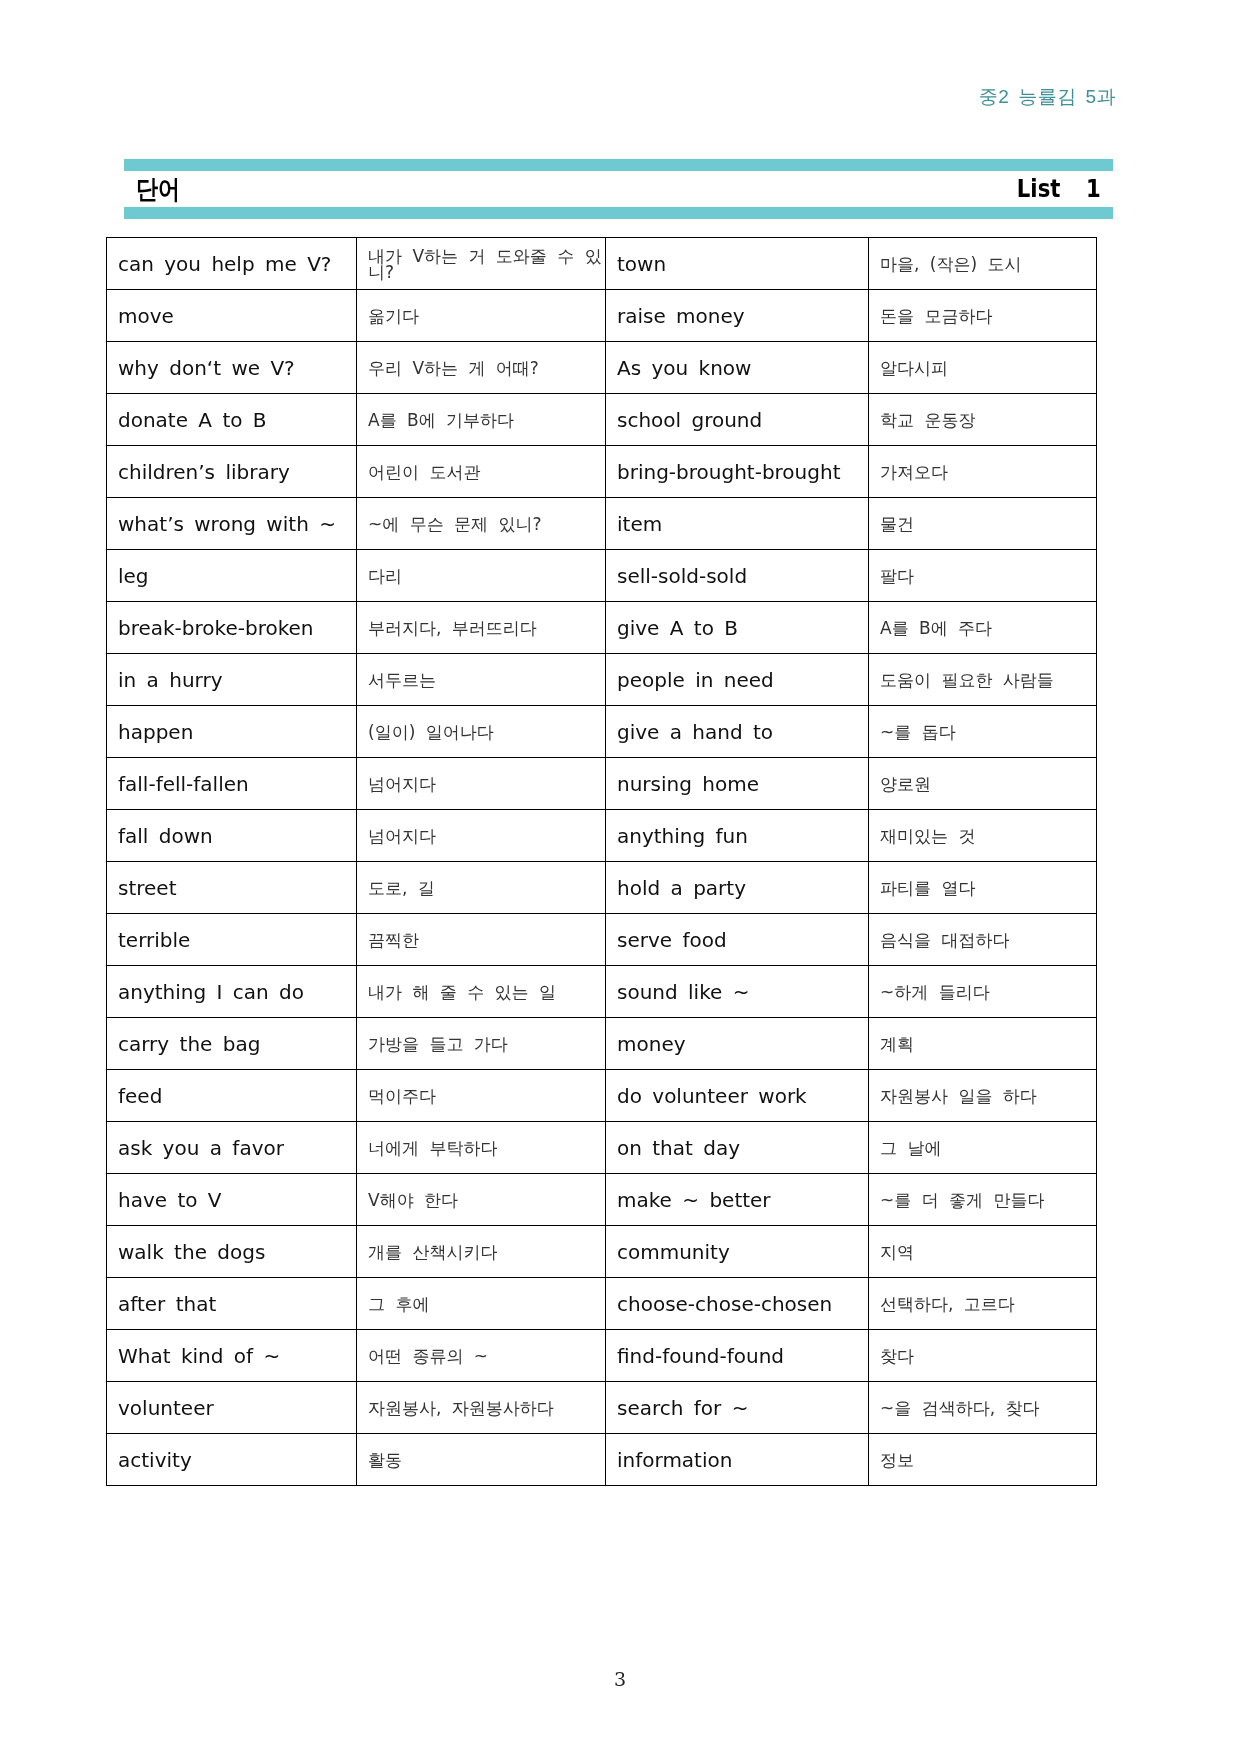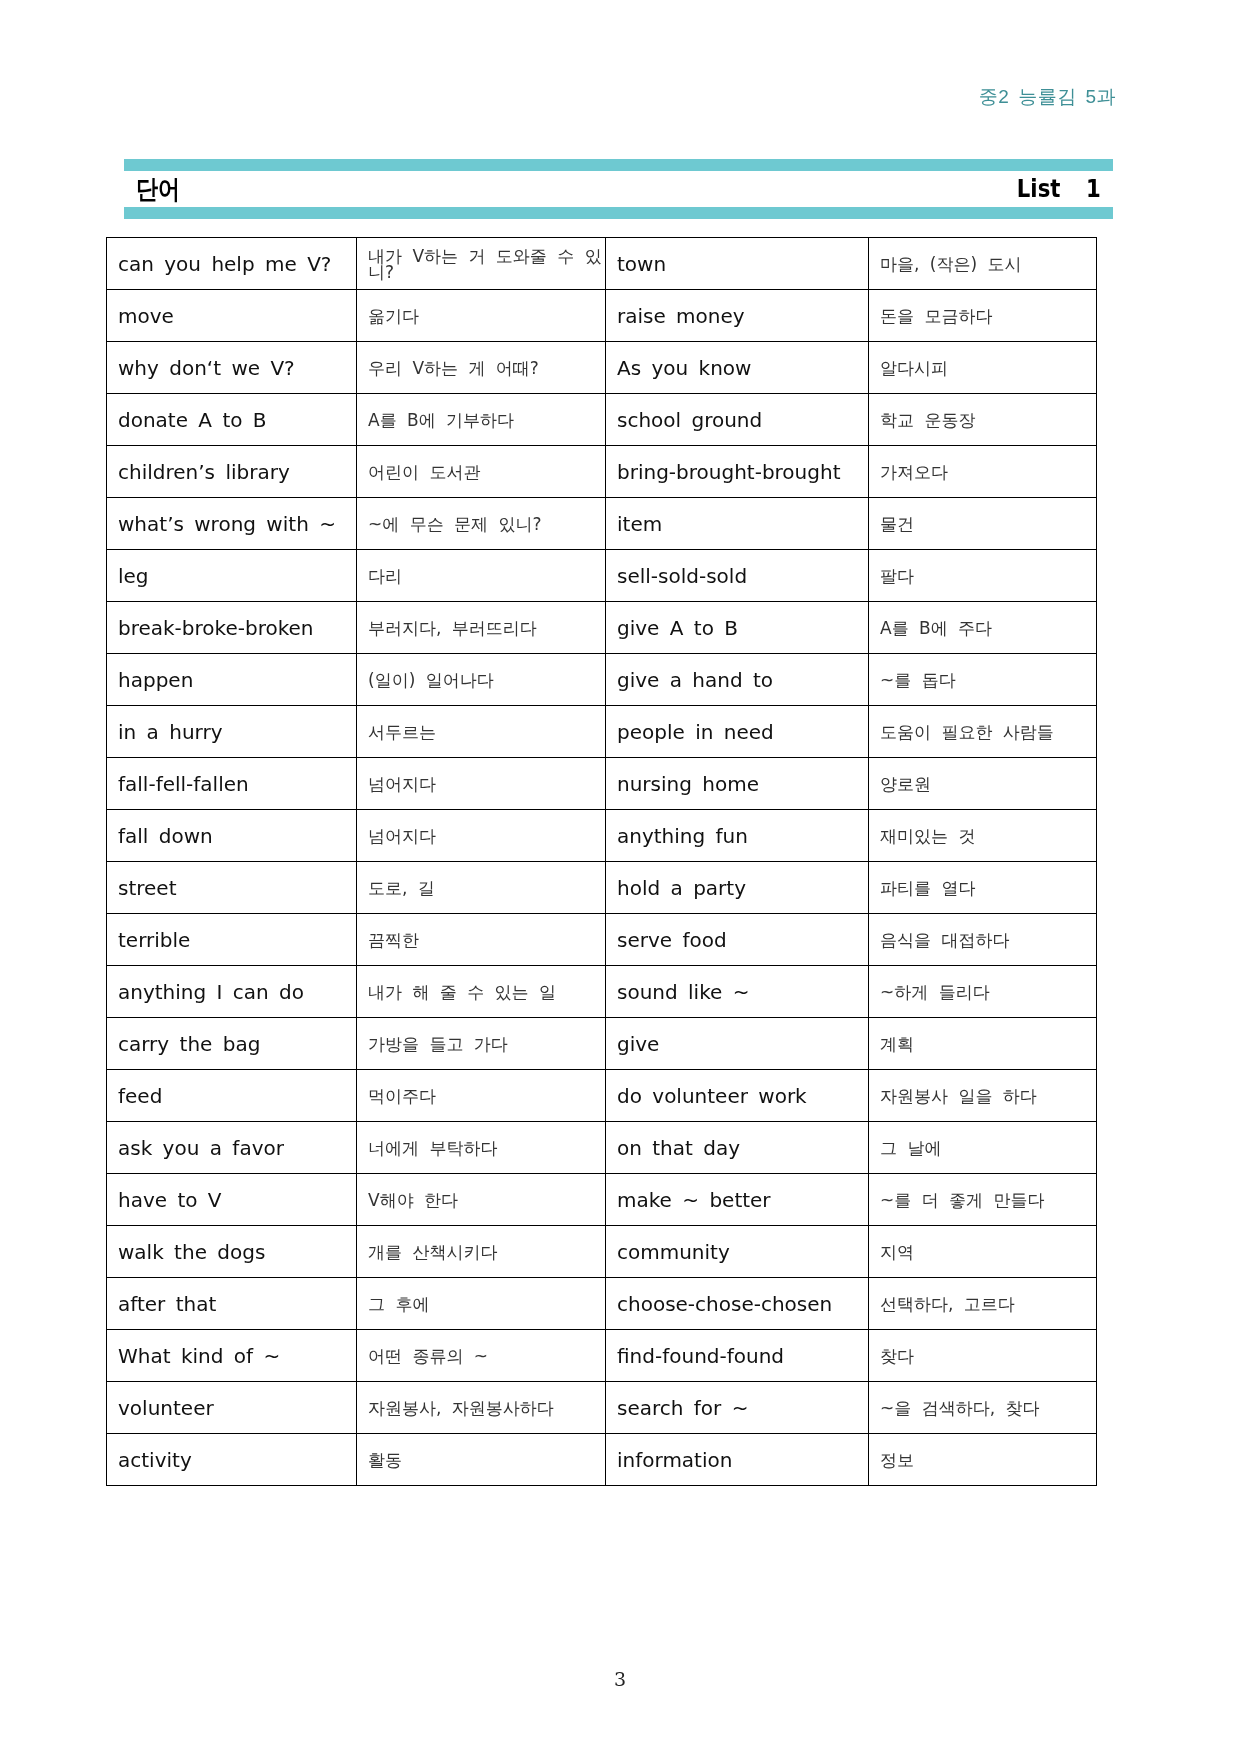--- a/index.html
+++ b/index.html
@@ -174,32 +174,32 @@
         <td class="en">sell-sold-sold</td>
         <td class="ko">팔다</td>
       </tr>
     <tr>
         <td class="en">break-broke-broken</td>
         <td class="ko">부러지다, 부러뜨리다</td>
         <td class="en">give A to B</td>
         <td class="ko">A를 B에 주다</td>
       </tr>
     <tr>
+        <td class="en">in a hurry</td>
+        <td class="ko">서두르는</td>
+        <td class="en">people in need</td>
+        <td class="ko">도움이 필요한 사람들</td>
+      </tr>
+    <tr>
         <td class="en">happen</td>
         <td class="ko">(일이) 일어나다</td>
         <td class="en">give a hand to</td>
         <td class="ko">~를 돕다</td>
       </tr>
     <tr>
-        <td class="en">in a hurry</td>
-        <td class="ko">서두르는</td>
-        <td class="en">people in need</td>
-        <td class="ko">도움이 필요한 사람들</td>
-      </tr>
-    <tr>
         <td class="en">fall-fell-fallen</td>
         <td class="ko">넘어지다</td>
         <td class="en">nursing home</td>
         <td class="ko">양로원</td>
       </tr>
     <tr>
         <td class="en">fall down</td>
         <td class="ko">넘어지다</td>
         <td class="en">anything fun</td>
         <td class="ko">재미있는 것</td>
@@ -218,21 +218,21 @@
       </tr>
     <tr>
         <td class="en">anything I can do</td>
         <td class="ko">내가 해 줄 수 있는 일</td>
         <td class="en">sound like ~</td>
         <td class="ko">~하게 들리다</td>
       </tr>
     <tr>
         <td class="en">carry the bag</td>
         <td class="ko">가방을 들고 가다</td>
-        <td class="en">give</td>
+        <td class="en">money</td>
         <td class="ko">계획</td>
       </tr>
     <tr>
         <td class="en">feed</td>
         <td class="ko">먹이주다</td>
         <td class="en">do volunteer work</td>
         <td class="ko">자원봉사 일을 하다</td>
       </tr>
     <tr>
         <td class="en">ask you a favor</td>

